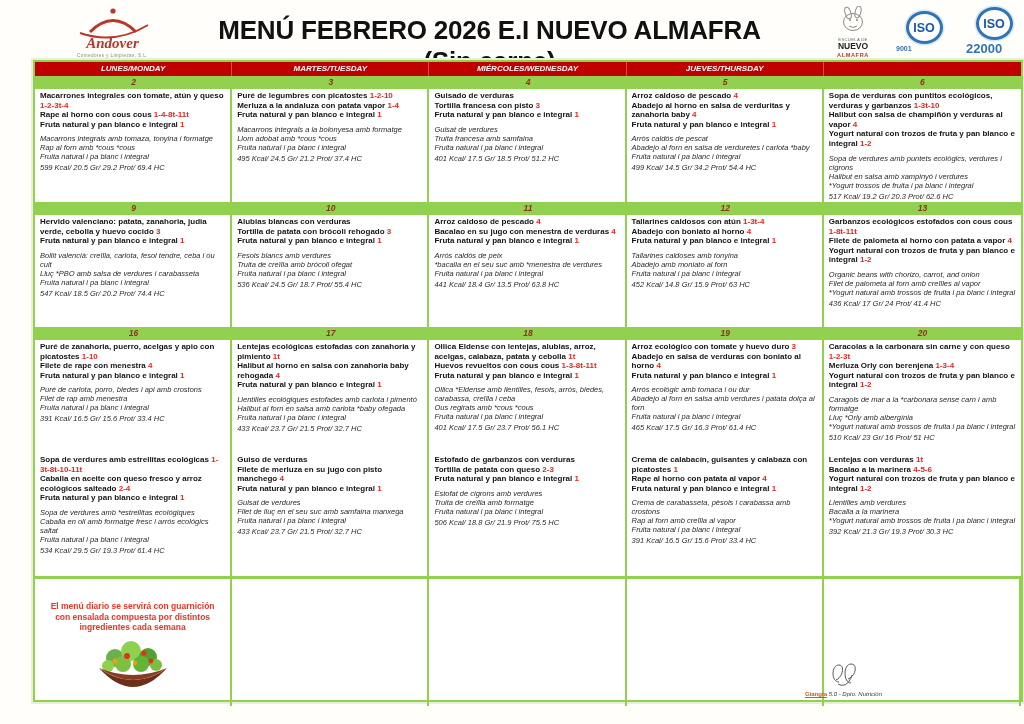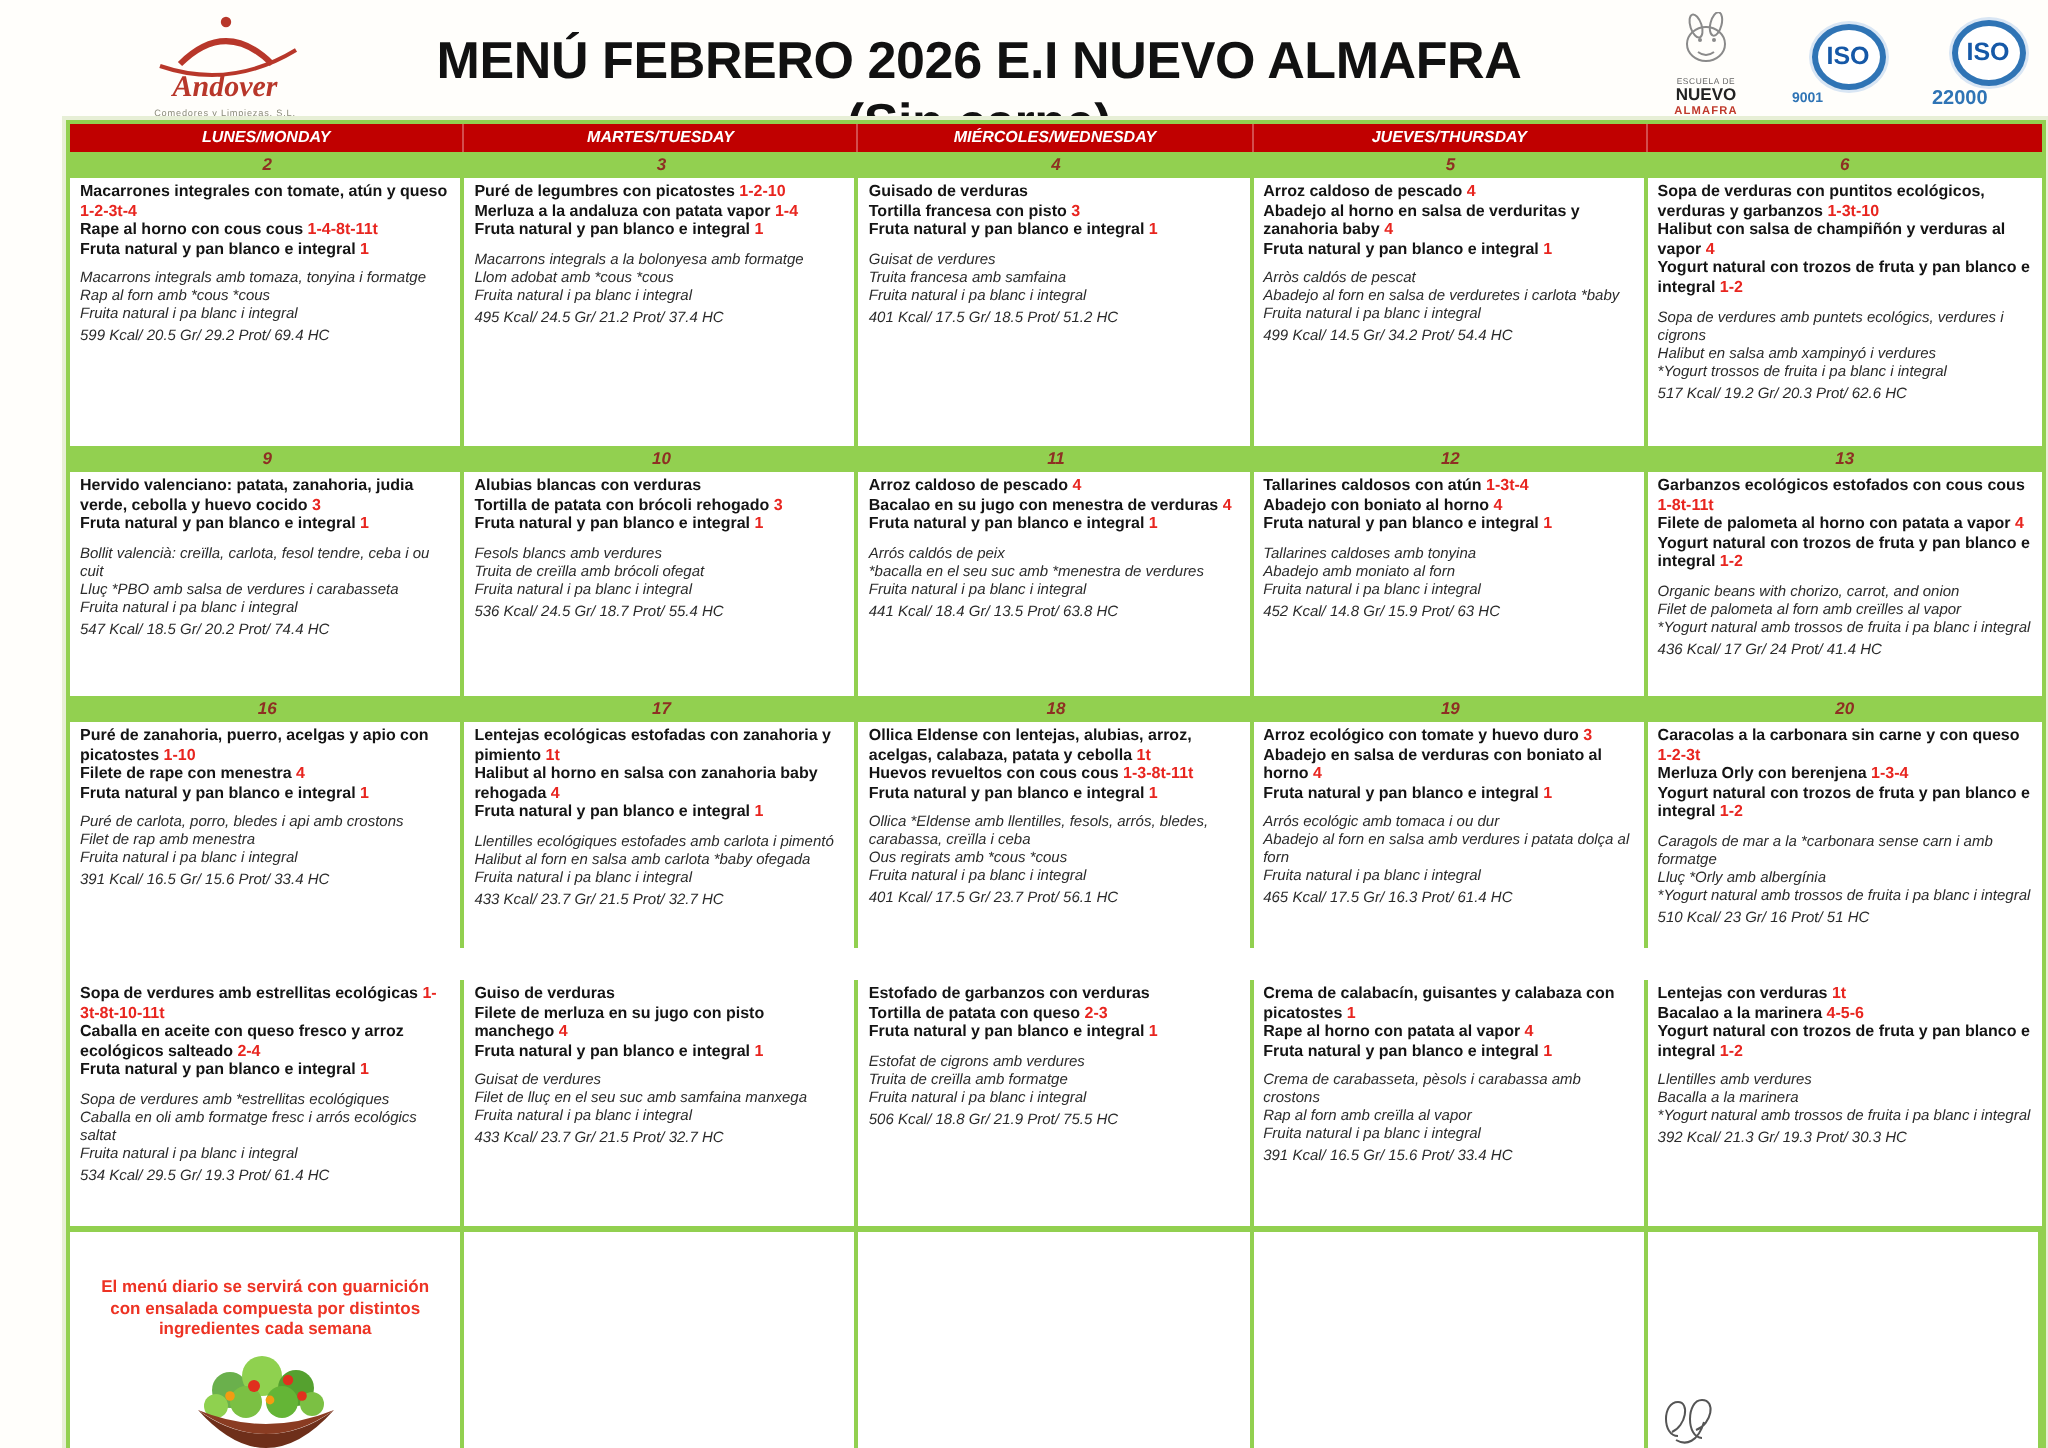--- a/index.html
+++ b/index.html
@@ -22,21 +22,21 @@
   .school-l1 { font-size:4.2px; color:#666; letter-spacing:.3px; }
   .school-l2 { font-size:8.5px; font-weight:900; color:#222; }
   .school-l3 { font-size:5.6px; font-weight:bold; color:#c0392b; letter-spacing:.6px; }
   .iso-badge { width:56px; text-align:left; }
   .iso-circle { width:37px; height:33px; margin:0 auto; border:3px solid #2f74b5; border-radius:50%;
                 display:flex; align-items:center; justify-content:center;
                 color:#1558a7; font-weight:900; font-size:12.5px; background:#fff;
                 box-shadow:0 0 0 1.5px #d9e6f4; }
   .iso-num { color:#2f74b5; font-weight:bold; margin-top:1px; }
   .iso-num.small { font-size:7px; }
-  .iso-num.big { font-size:10px; }
+  .iso-num.big { font-size:13px; }
   
   .menu-table { position:absolute; left:33px; top:60px; width:990px; background:#ffffff;
                 border:2px solid #92d050; box-shadow:0 0 0 2px #e7efd6; }
   .day-header-row { display:grid; grid-template-columns:repeat(5,1fr); background:#c00000; height:14px; }
   .day-header { color:#ffffff; font-weight:bold; font-style:italic; font-size:8px; text-align:center;
                 line-height:14px; border-right:1px solid rgba(255,255,255,.3); overflow:hidden; }
   .day-header:last-child { border-right:none;margin-top:12px; }
   .date-row { display:grid; grid-template-columns:repeat(5,1fr); background:#92d050; height:13px; }
   .date-cell { text-align:center; font-weight:bold; font-style:italic; font-size:8.5px; color:#8e2f23; line-height:13px; }
   .week-row { display:grid; grid-template-columns:repeat(5,1fr); background:#fff; }
@@ -114,21 +114,21 @@
     </div>
 
     <div id="menu-grid">
         <div class="date-row">
           <div class="date-cell">2</div>
           <div class="date-cell">3</div>
           <div class="date-cell">4</div>
           <div class="date-cell">5</div>
           <div class="date-cell">6</div>
         </div>
-        <div class="week-row" style="height: 134px;">
+        <div class="week-row" style="height: 113px;">
           <div class="menu-cell">
             <div class="menu-block">
               <div class="menu-line"><span>Macarrones integrales con tomate, atún y queso</span><span class="allerg"> 1-2-3t-4</span></div>
               <div class="menu-line"><span>Rape al horno con cous cous</span><span class="allerg"> 1-4-8t-11t</span></div>
               <div class="menu-line"><span>Fruta natural y pan blanco e integral</span><span class="allerg"> 1</span></div>
             </div>
             <div class="trans-block">
               <div class="trans-line">Macarrons integrals amb tomaza, tonyina i formatge</div>
               <div class="trans-line">Rap al forn amb *cous *cous</div>
               <div class="trans-line">Fruita natural i pa blanc i integral</div>
@@ -328,21 +328,21 @@
               <div class="menu-line"><span>Yogurt natural con trozos de fruta y pan blanco e integral</span><span class="allerg"> 1-2</span></div>
             </div>
             <div class="trans-block">
               <div class="trans-line">Caragols de mar a la *carbonara sense carn i amb formatge</div>
               <div class="trans-line">Lluç *Orly amb albergínia</div>
               <div class="trans-line">*Yogurt natural amb trossos de fruita i pa blanc i integral</div>
               <div class="nutrition">510 Kcal/ 23 Gr/ 16 Prot/ 51 HC</div>
             </div>
           </div>
         </div>
-        <div class="week-row" style="height: 123px; margin-top: 16px;">
+        <div class="week-row" style="height: 123px;">
           <div class="menu-cell">
             <div class="menu-block">
               <div class="menu-line"><span>Sopa de verdures amb estrellitas ecológicas</span><span class="allerg"> 1-3t-8t-10-11t</span></div>
               <div class="menu-line"><span>Caballa en aceite con queso fresco y arroz ecológicos salteado</span><span class="allerg"> 2-4</span></div>
               <div class="menu-line"><span>Fruta natural y pan blanco e integral</span><span class="allerg"> 1</span></div>
             </div>
             <div class="trans-block">
               <div class="trans-line">Sopa de verdures amb *estrellitas ecológiques</div>
               <div class="trans-line">Caballa en oli amb formatge fresc i arrós ecológics saltat</div>
               <div class="trans-line">Fruita natural i pa blanc i integral</div>

